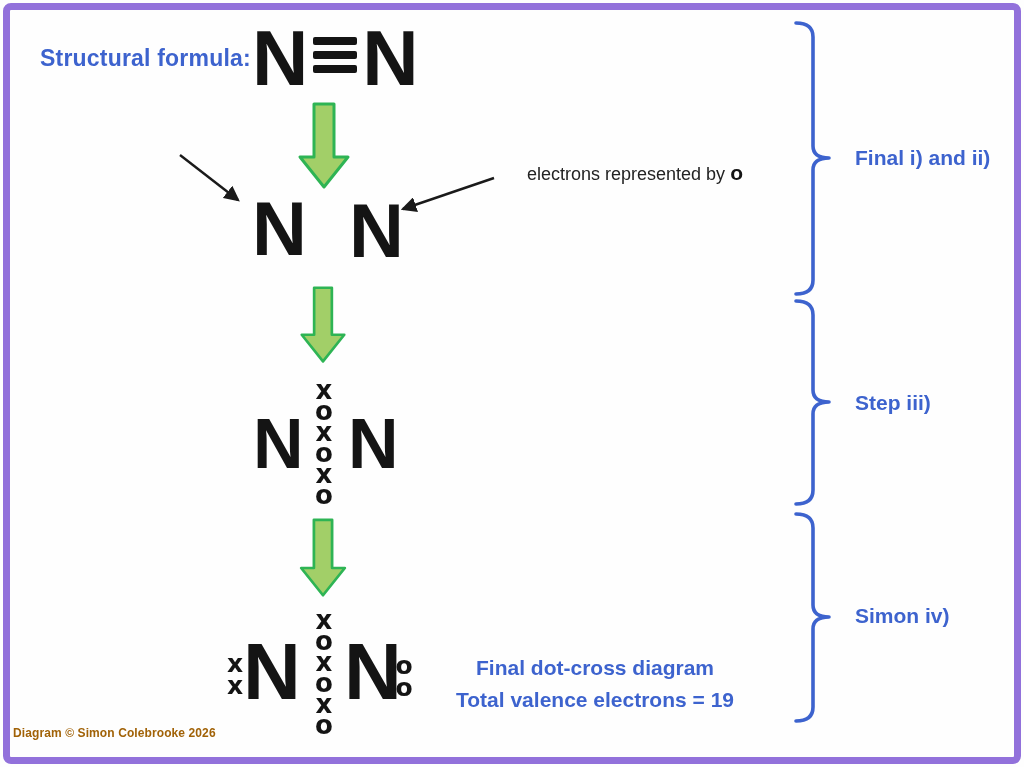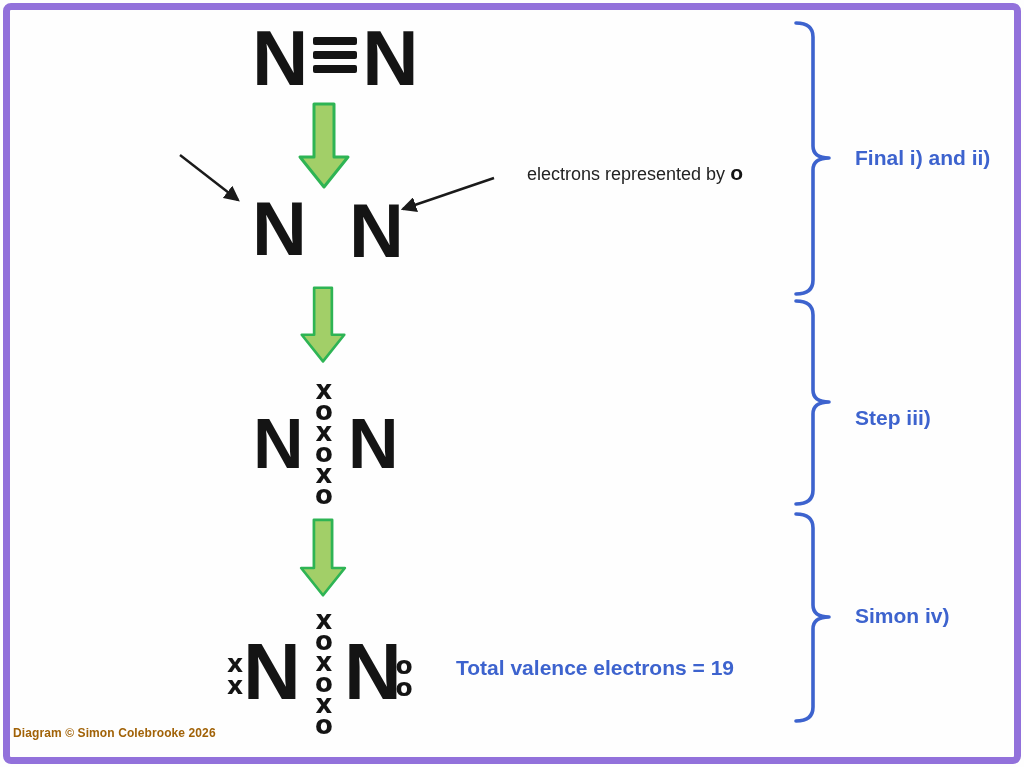--- a/index.html
+++ b/index.html
@@ -53,20 +53,21 @@
   <div class="frame"></div>
 
   <svg width="0" height="0">
     <defs>
       <marker id="ah" viewBox="0 0 10 10" refX="8.5" refY="5" markerWidth="6.5" markerHeight="6.5" orient="auto-start-reverse">
         <path d="M0 0 L10 5 L0 10 z" fill="#1a1a1a"></path>
       </marker>
     </defs>
   </svg>
 
+  <div class="abs blue title">Structural formula:</div>
 
   <div class="nn-formula">
     <span class="atom">N</span>
     <span class="triple-bond">
         <i></i>
         <i></i>
         <i></i>
       </span>
     <span class="atom">N</span>
   </div>
@@ -121,31 +122,32 @@
     <span>x</span>
     <span>o</span>
   </div>
   <span class="atom" style="left:344px;top:632px;font-size:80px;">N</span>
   <div class="ecol lp" style="left:393px;top:655px;">
     <span>o</span>
     <span>o</span>
   </div>
 
   <div class="caption blue">
+    <div>Final dot-cross diagram</div>
     <div>Total valence electrons = 19</div>
   </div>
 
   <svg class="brace" style="left:788px;top:20px;" width="46" height="277" viewBox="0 0 46 277">
     <path d="M8 3 Q25 3 25 17 V126 Q25 138 41 138 Q25 138 25 150 V260 Q25 274 8 274"></path>
   </svg>
   <svg class="brace" style="left:788px;top:298px;" width="46" height="209" viewBox="0 0 46 209">
     <path d="M8 3 Q25 3 25 17 V92 Q25 104 41 104 Q25 104 25 116 V192 Q25 206 8 206"></path>
   </svg>
   <svg class="brace" style="left:788px;top:511px;" width="46" height="213" viewBox="0 0 46 213">
     <path d="M8 3 Q25 3 25 17 V94 Q25 106 41 106 Q25 106 25 118 V196 Q25 210 8 210"></path>
   </svg>
 
   <div class="steplabel blue" style="top:146px;">Final i) and ii)</div>
-  <div class="steplabel blue" style="top:406px;text-align:center;">Step iii)</div>
+  <div class="steplabel blue" style="top:391px;text-align:center;">Step iii)</div>
   <div class="steplabel blue" style="top:604px;">Simon iv)</div>
 
   <div class="copyright">Diagram © Simon Colebrooke 2026</div>
 </div>
 
 </body></html>

